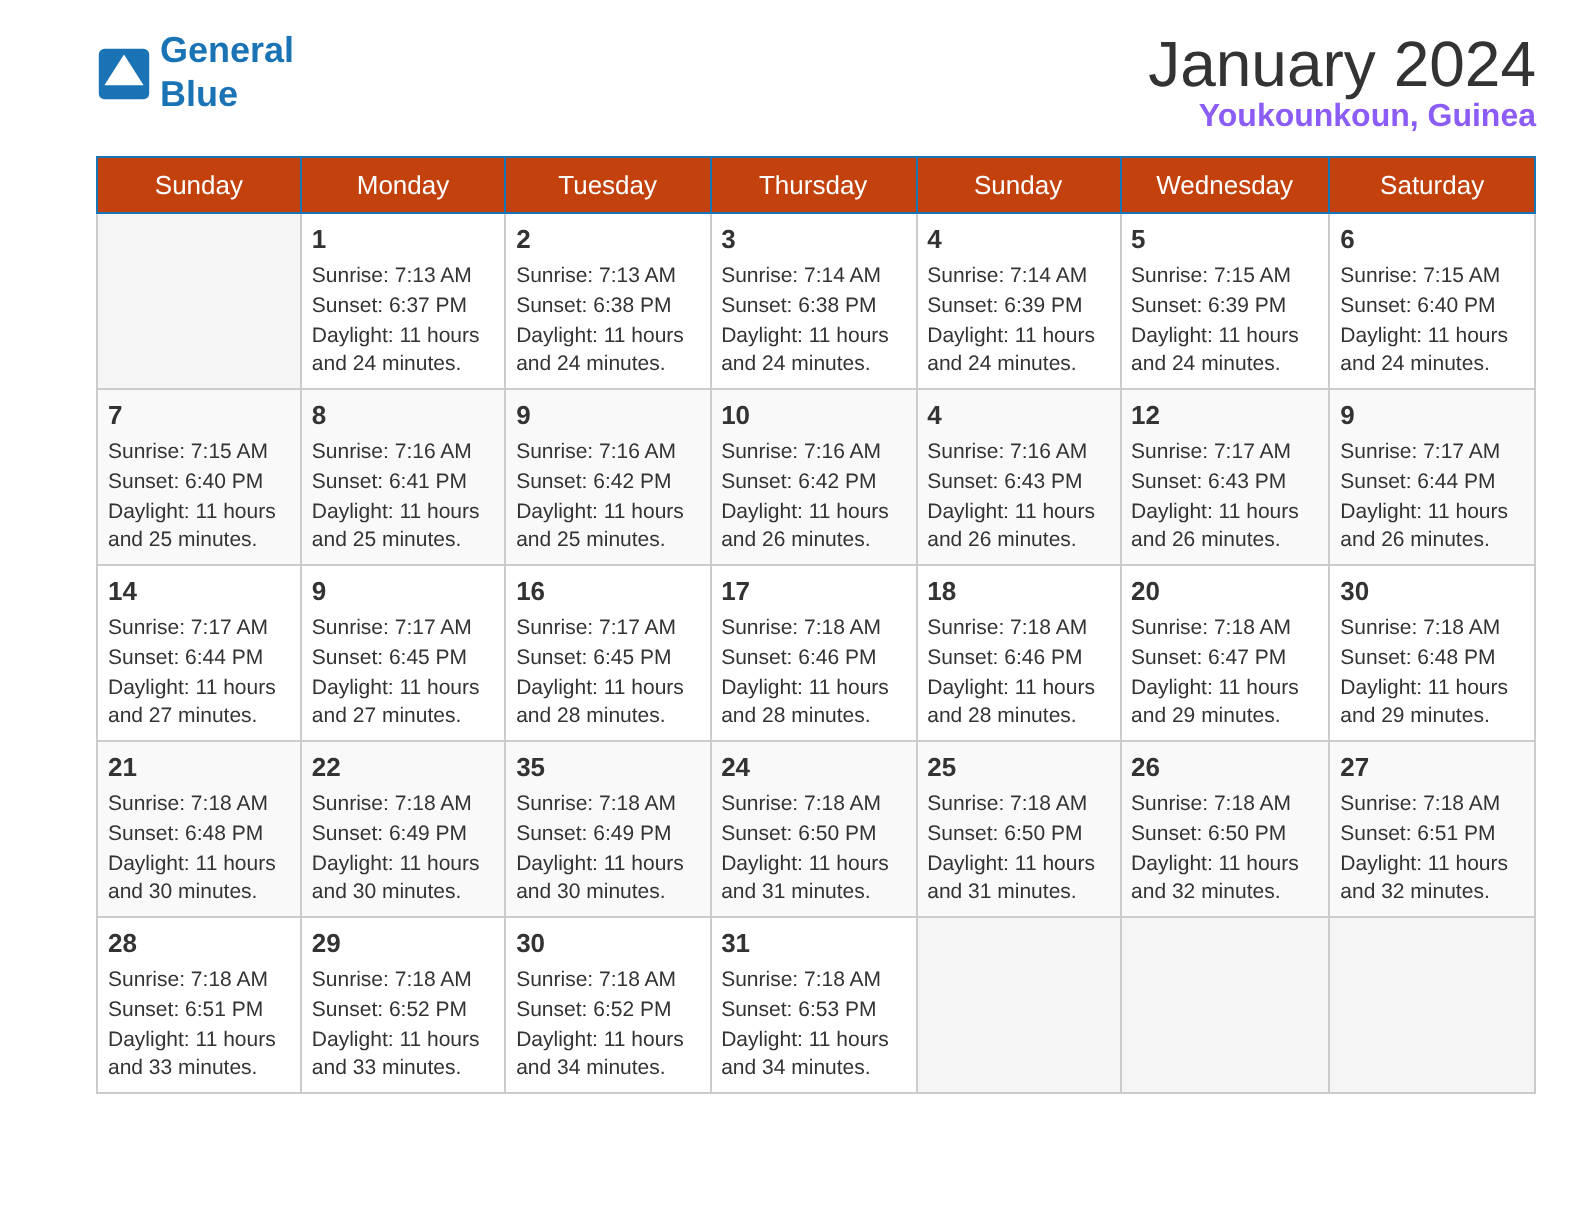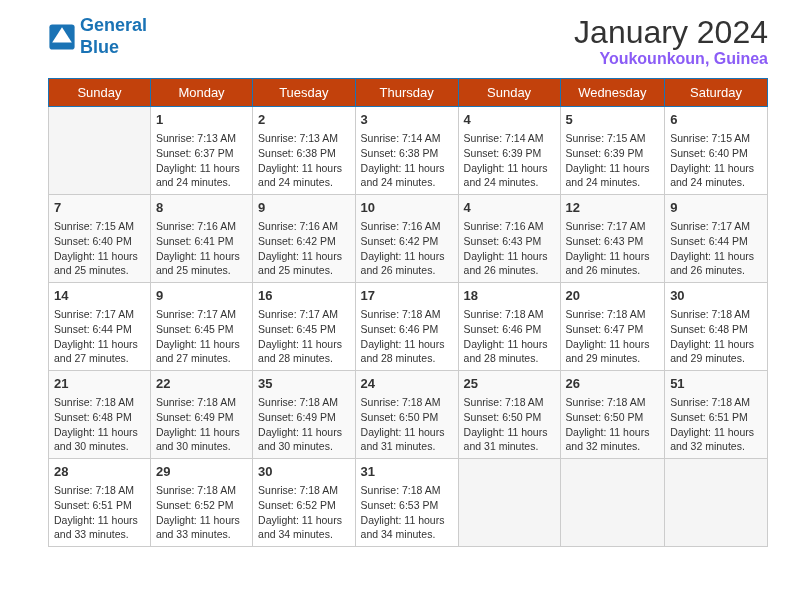--- a/index.html
+++ b/index.html
@@ -151,21 +151,21 @@
           <td><span class="day-num">20</span><span>Sunrise: 7:18 AM</span><br><span>Sunset: 6:47 PM</span><br><span>Daylight: 11 hours and 29 minutes.</span></td>
           <td><span class="day-num">30</span><span>Sunrise: 7:18 AM</span><br><span>Sunset: 6:48 PM</span><br><span>Daylight: 11 hours and 29 minutes.</span></td>
         </tr>
         <tr>
           <td><span class="day-num">21</span><span>Sunrise: 7:18 AM</span><br><span>Sunset: 6:48 PM</span><br><span>Daylight: 11 hours and 30 minutes.</span></td>
           <td><span class="day-num">22</span><span>Sunrise: 7:18 AM</span><br><span>Sunset: 6:49 PM</span><br><span>Daylight: 11 hours and 30 minutes.</span></td>
           <td><span class="day-num">35</span><span>Sunrise: 7:18 AM</span><br><span>Sunset: 6:49 PM</span><br><span>Daylight: 11 hours and 30 minutes.</span></td>
           <td><span class="day-num">24</span><span>Sunrise: 7:18 AM</span><br><span>Sunset: 6:50 PM</span><br><span>Daylight: 11 hours and 31 minutes.</span></td>
           <td><span class="day-num">25</span><span>Sunrise: 7:18 AM</span><br><span>Sunset: 6:50 PM</span><br><span>Daylight: 11 hours and 31 minutes.</span></td>
           <td><span class="day-num">26</span><span>Sunrise: 7:18 AM</span><br><span>Sunset: 6:50 PM</span><br><span>Daylight: 11 hours and 32 minutes.</span></td>
-          <td><span class="day-num">51</span><span>Sunrise: 7:18 AM</span><br><span>Sunset: 6:51 PM</span><br><span>Daylight: 11 hours and 32 minutes.</span></td>
+          <td><span class="day-num">27</span><span>Sunrise: 7:18 AM</span><br><span>Sunset: 6:51 PM</span><br><span>Daylight: 11 hours and 32 minutes.</span></td>
         </tr>
         <tr>
           <td><span class="day-num">28</span><span>Sunrise: 7:18 AM</span><br><span>Sunset: 6:51 PM</span><br><span>Daylight: 11 hours and 33 minutes.</span></td>
           <td><span class="day-num">29</span><span>Sunrise: 7:18 AM</span><br><span>Sunset: 6:52 PM</span><br><span>Daylight: 11 hours and 33 minutes.</span></td>
           <td><span class="day-num">30</span><span>Sunrise: 7:18 AM</span><br><span>Sunset: 6:52 PM</span><br><span>Daylight: 11 hours and 34 minutes.</span></td>
           <td><span class="day-num">31</span><span>Sunrise: 7:18 AM</span><br><span>Sunset: 6:53 PM</span><br><span>Daylight: 11 hours and 34 minutes.</span></td>
           <td class="empty-cell"></td>
           <td class="empty-cell"></td>
           <td class="empty-cell"></td>
         </tr>

